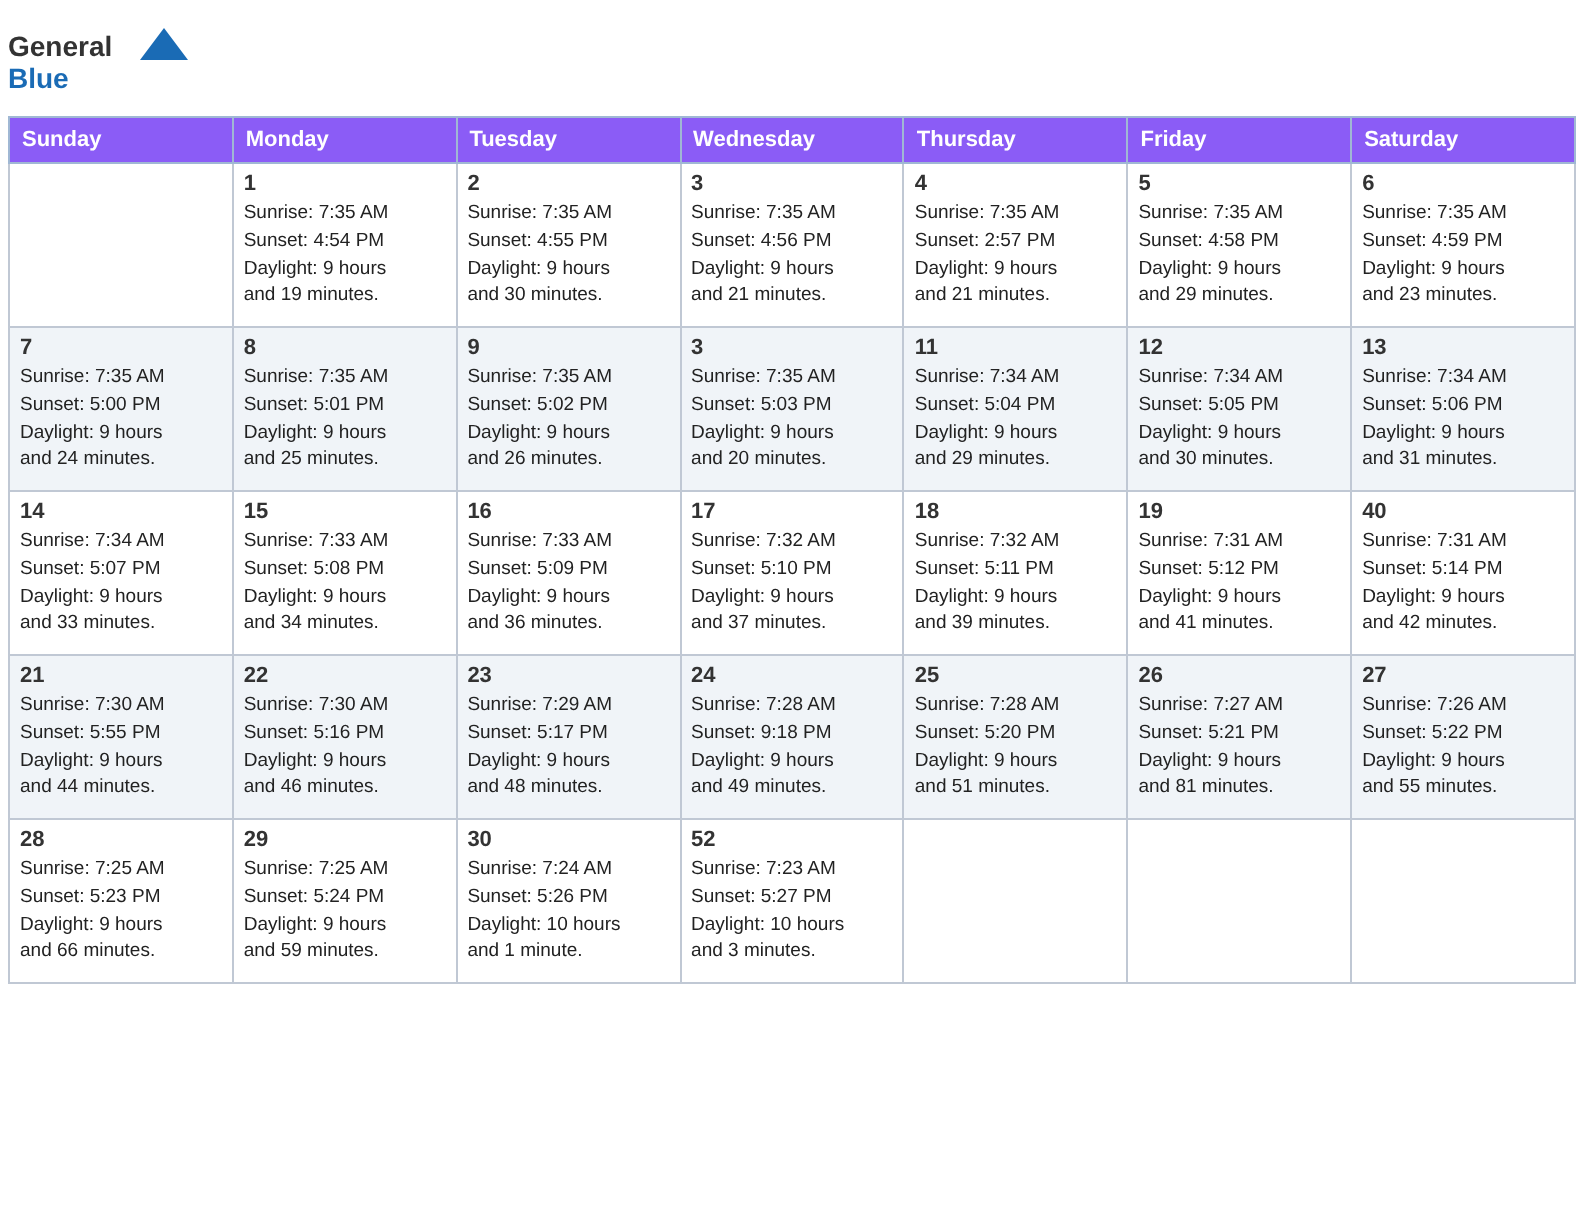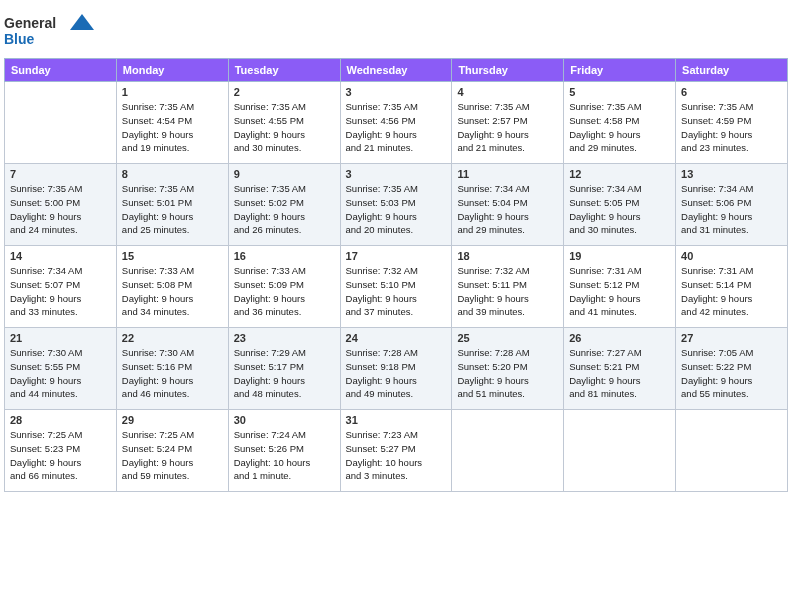--- a/index.html
+++ b/index.html
@@ -214,38 +214,38 @@
           <td>
             <div class="day-num">25</div>
             <div class="cell-content"><span>Sunrise: 7:28 AM</span><br><span>Sunset: 5:20 PM</span><br><span>Daylight: 9 hours</span><br><span>and 51 minutes.</span></div>
           </td>
           <td>
             <div class="day-num">26</div>
             <div class="cell-content"><span>Sunrise: 7:27 AM</span><br><span>Sunset: 5:21 PM</span><br><span>Daylight: 9 hours</span><br><span>and 81 minutes.</span></div>
           </td>
           <td>
             <div class="day-num">27</div>
-            <div class="cell-content"><span>Sunrise: 7:05 AM</span><br><span>Sunset: 5:22 PM</span><br><span>Daylight: 9 hours</span><br><span>and 55 minutes.</span></div>
+            <div class="cell-content"><span>Sunrise: 7:26 AM</span><br><span>Sunset: 5:22 PM</span><br><span>Daylight: 9 hours</span><br><span>and 55 minutes.</span></div>
           </td>
         </tr>
         <tr>
           <td>
             <div class="day-num">28</div>
             <div class="cell-content"><span>Sunrise: 7:25 AM</span><br><span>Sunset: 5:23 PM</span><br><span>Daylight: 9 hours</span><br><span>and 66 minutes.</span></div>
           </td>
           <td>
             <div class="day-num">29</div>
             <div class="cell-content"><span>Sunrise: 7:25 AM</span><br><span>Sunset: 5:24 PM</span><br><span>Daylight: 9 hours</span><br><span>and 59 minutes.</span></div>
           </td>
           <td>
             <div class="day-num">30</div>
             <div class="cell-content"><span>Sunrise: 7:24 AM</span><br><span>Sunset: 5:26 PM</span><br><span>Daylight: 10 hours</span><br><span>and 1 minute.</span></div>
           </td>
           <td>
-            <div class="day-num">31</div>
+            <div class="day-num">52</div>
             <div class="cell-content"><span>Sunrise: 7:23 AM</span><br><span>Sunset: 5:27 PM</span><br><span>Daylight: 10 hours</span><br><span>and 3 minutes.</span></div>
           </td>
           <td></td>
           <td></td>
           <td></td>
         </tr>
       </tbody>
   </table>
 </div>
 

